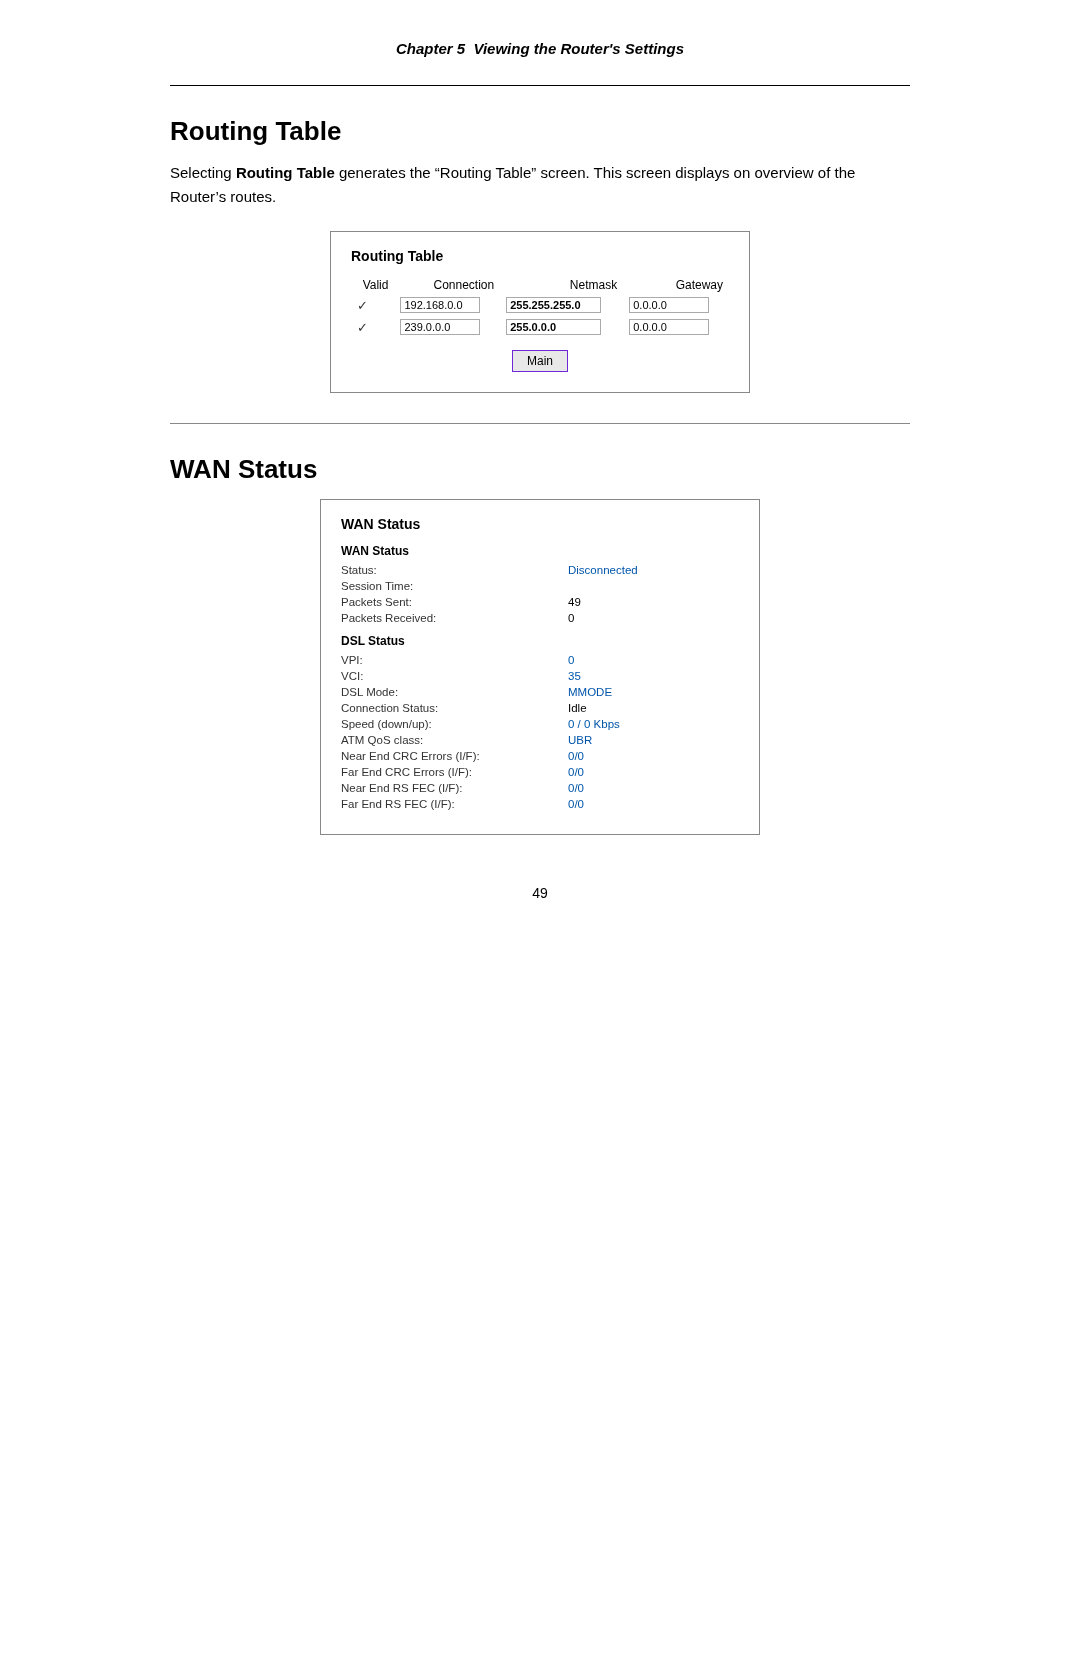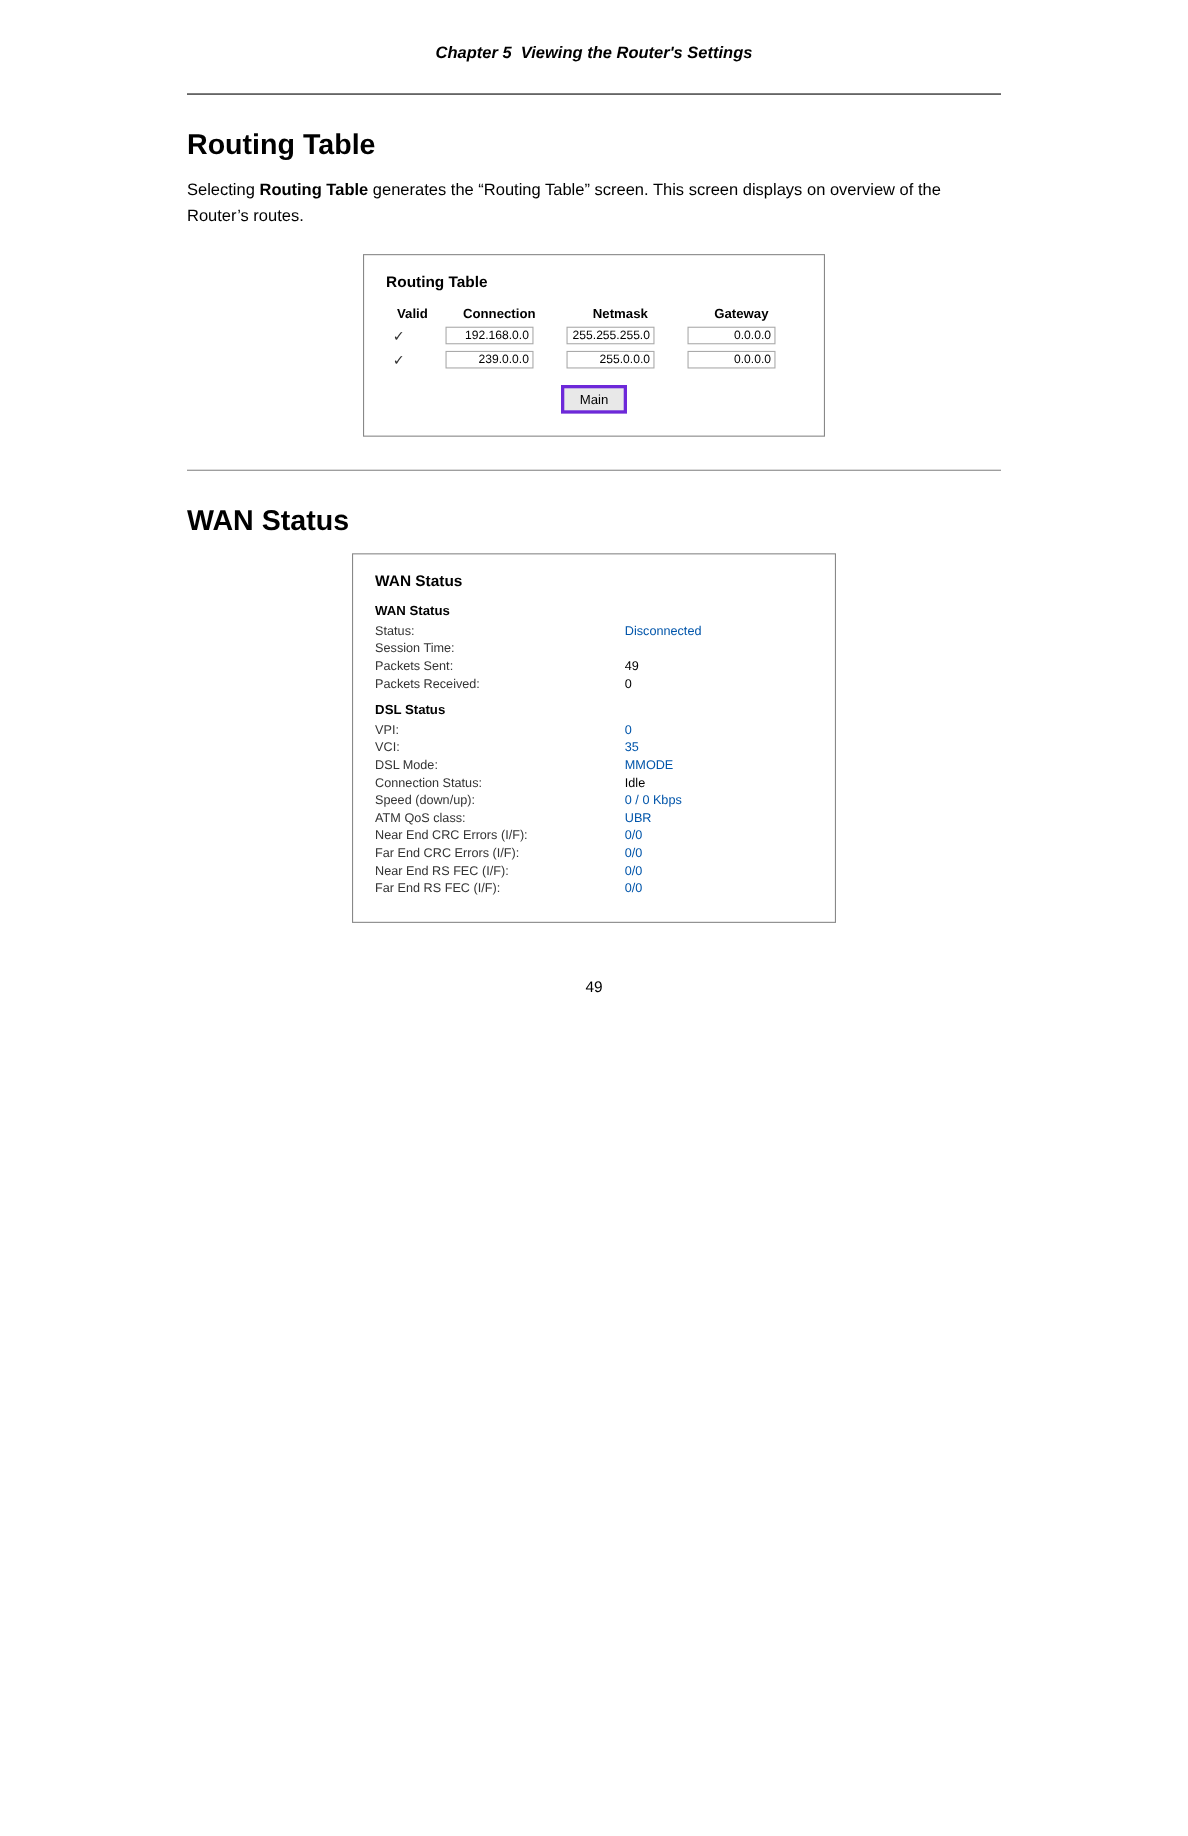--- a/index.html
+++ b/index.html
@@ -71,22 +71,22 @@
     }
 
     .rt-table {
       width: 100%;
       border-collapse: collapse;
       font-size: 12px;
       font-family: Arial, sans-serif;
     }
 
     .rt-table th {
-      font-weight: bold;
-      text-align: center;
+      font-weight: normal;
+      text-align: right;
       padding: 2px 6px;
       font-size: 12px;
     }
 
     .rt-table td {
       padding: 3px 6px;
       font-size: 12px;
     }
 
     .rt-table td.checkmark {
@@ -94,35 +94,35 @@
       font-size: 13px;
     }
 
     .rt-input {
       border: 1px solid #aaa;
       padding: 1px 3px;
       font-size: 11px;
       font-family: Arial, sans-serif;
       background: #fff;
       width: 80px;
-      text-align: right;
     }
 
     .rt-input-wide {
-      width: 80px;
+      width: 95px;
+      font-weight: bold;
     }
 
     .btn-row {
       text-align: center;
       margin-top: 12px;
     }
 
     .btn {
       background: #e8e8e8;
-      border: 3px solid #6d28d9;
+      border: 1px solid #6d28d9;
       padding: 3px 14px;
       font-size: 12px;
       font-family: Arial, sans-serif;
       cursor: pointer;
       margin: 0 2px;
     }
 
     
     .wan-status-box {
       border: 1px solid #888;

